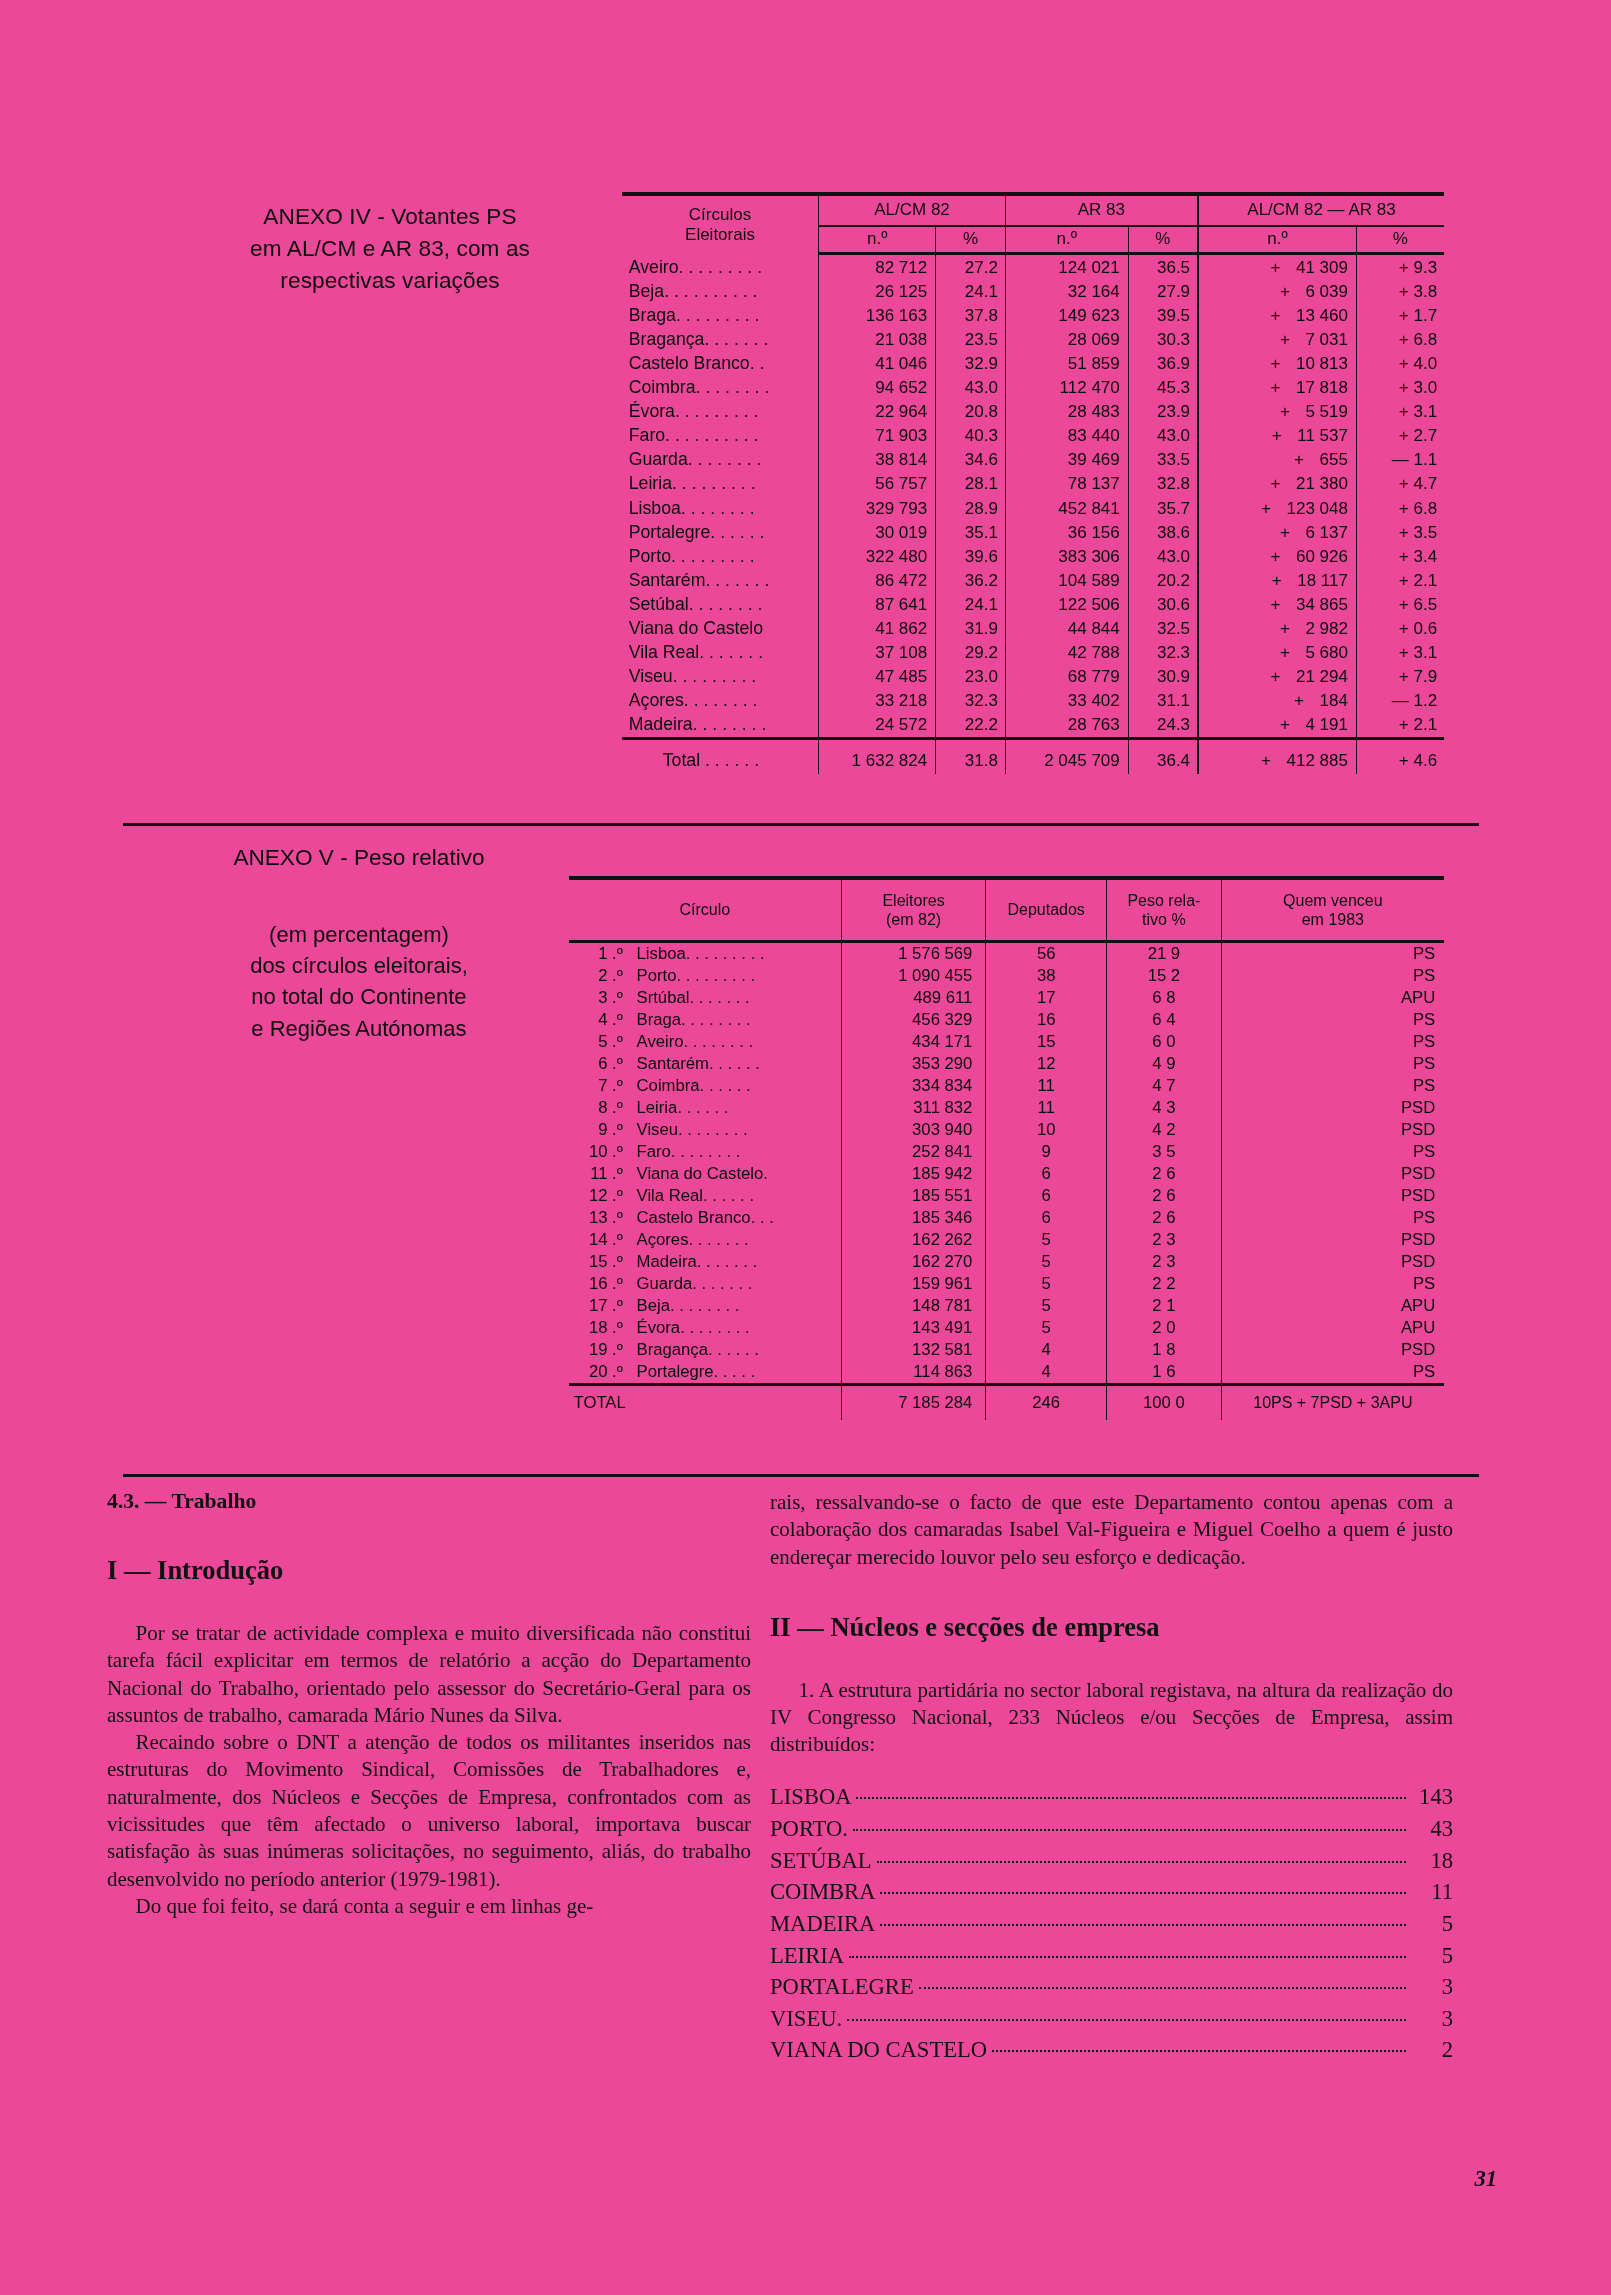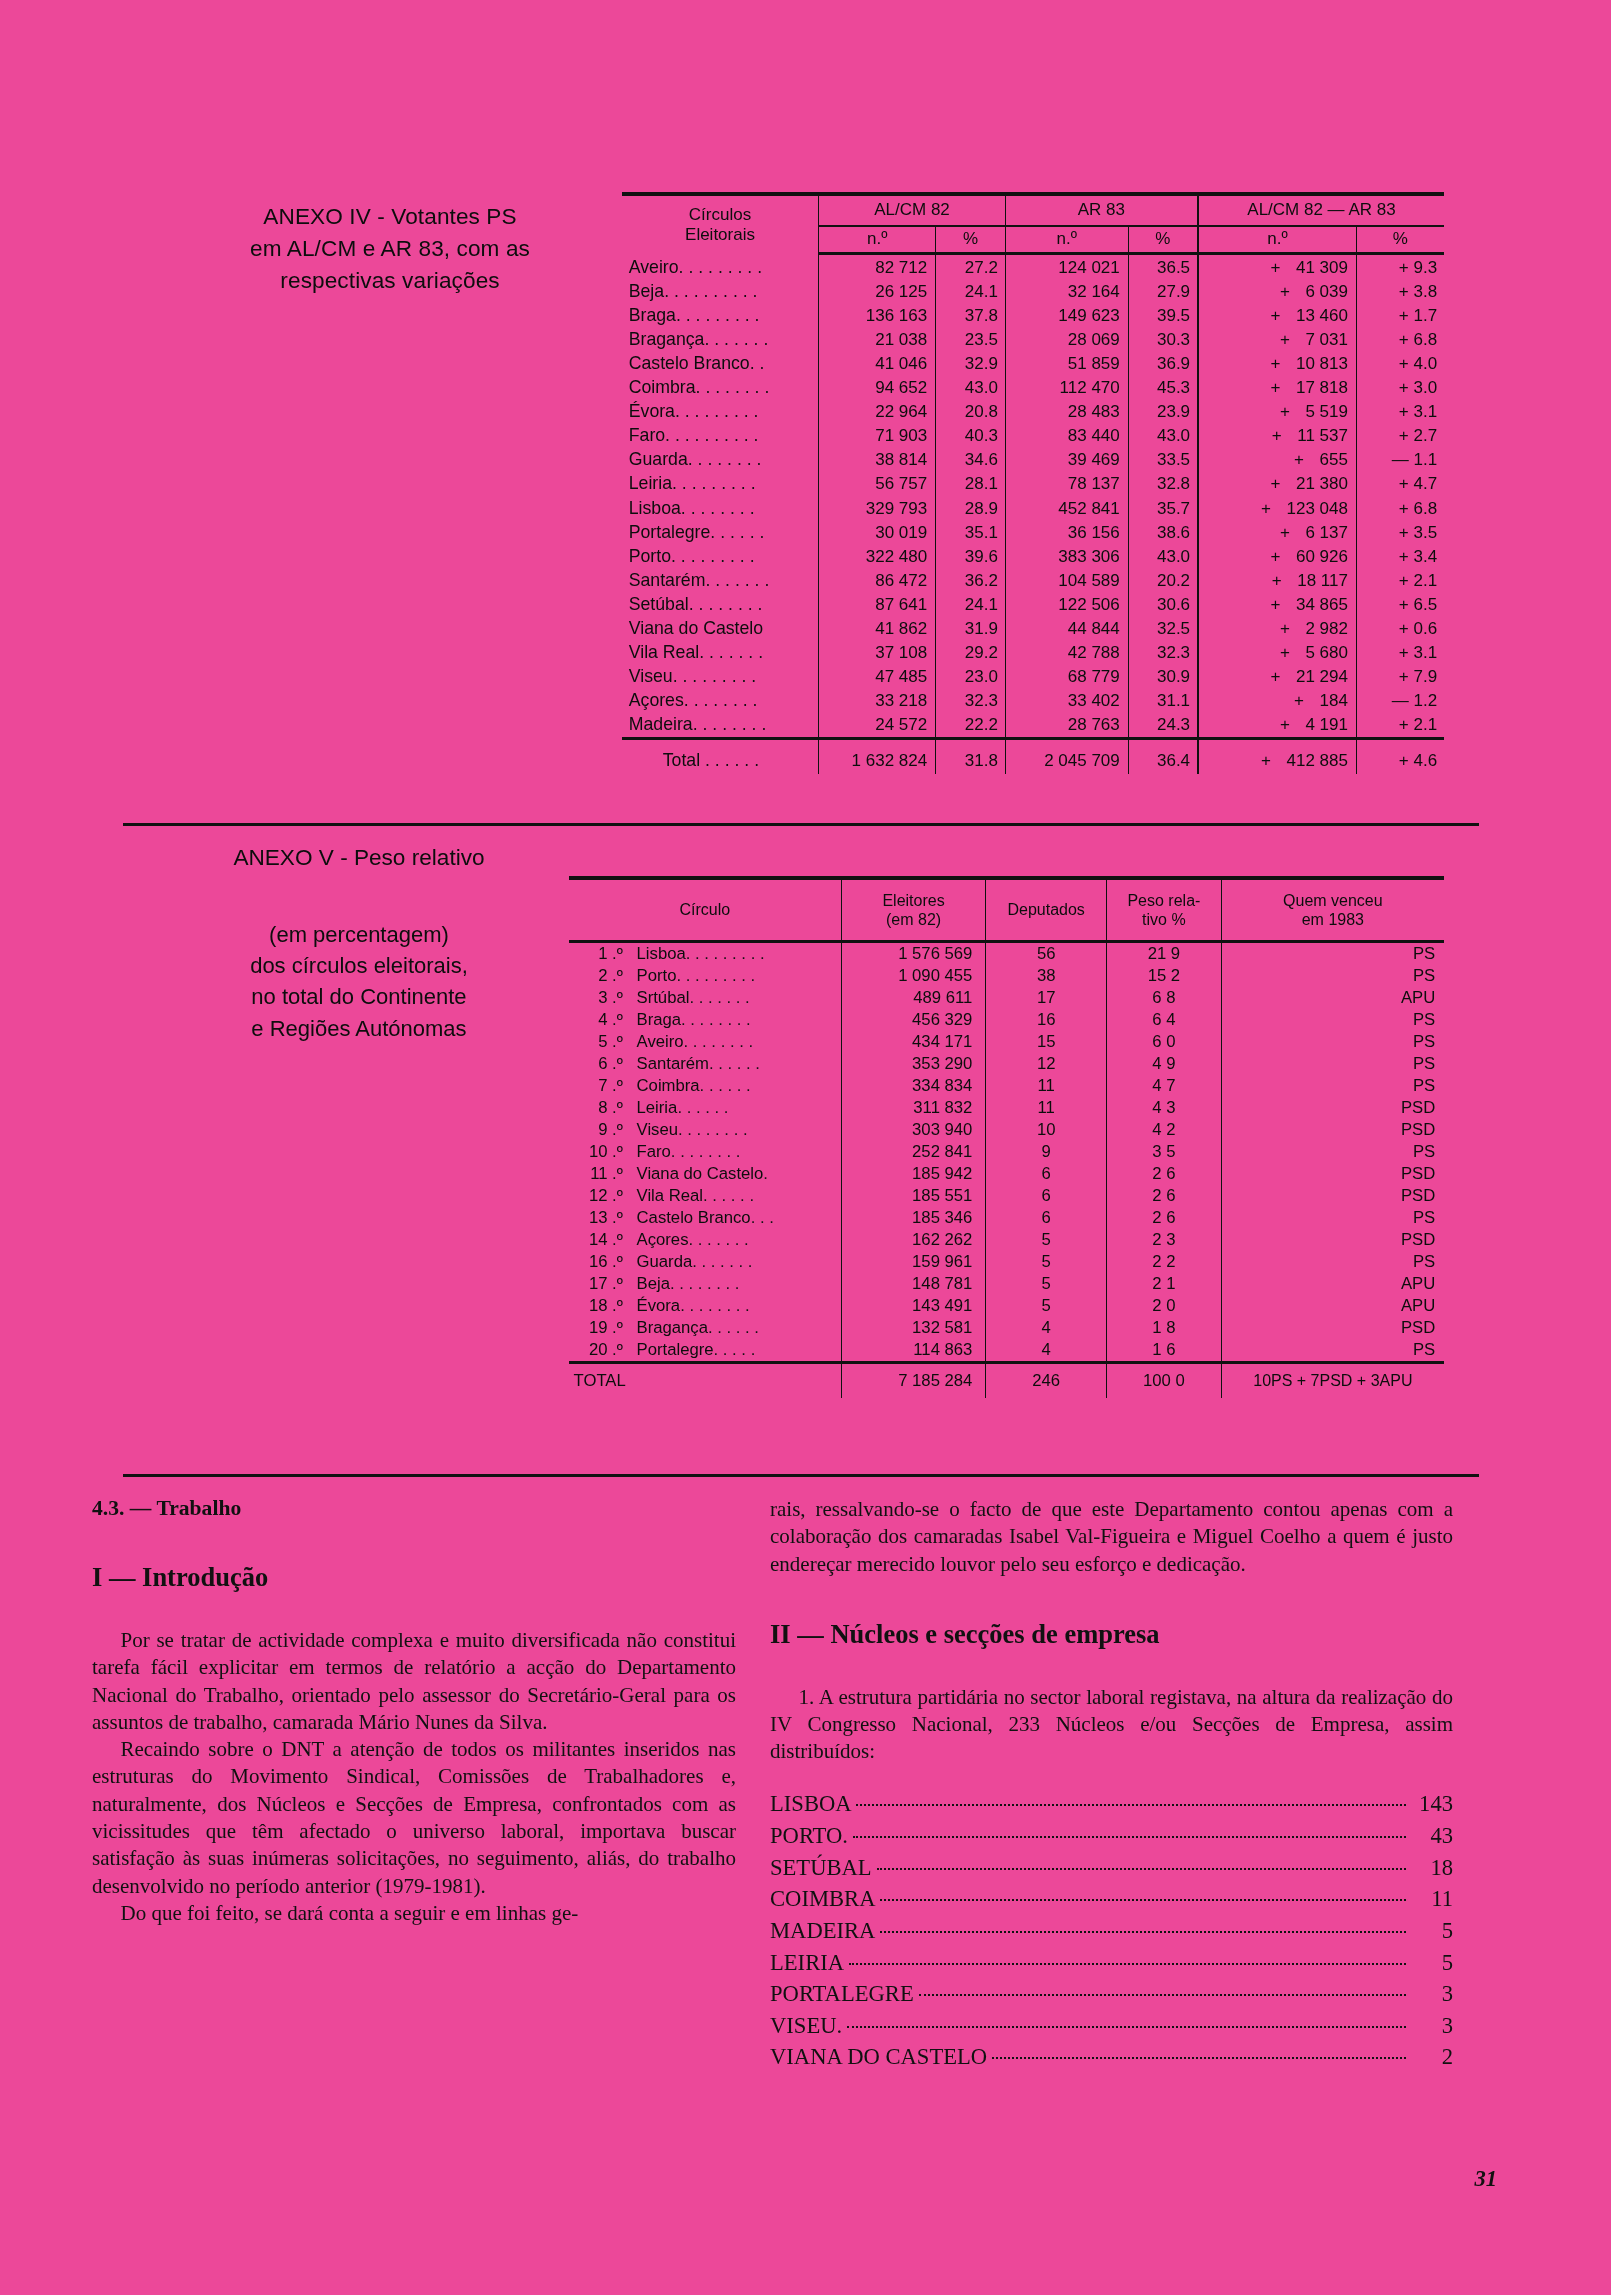--- a/index.html
+++ b/index.html
@@ -105,25 +105,24 @@
   .t5 td.elei { text-align:right; padding-right:12.8px; white-space:nowrap; }
   .t5 td.dep  { text-align:center; white-space:nowrap; }
   .t5 td.peso { text-align:center; white-space:nowrap; }
   .t5 td.win  { text-align:right; padding-right:8.8px; white-space:nowrap; }
   .t5 tr.totalrow td { height:34px; vertical-align:middle; }
   .t5 td.totlabel { padding-left:4.9px; }
 
   
   #bodytext {
     position:absolute;
-    left:92px; top:1489px;
+    left:107px; top:1489px;
     width:1410px;
     display:flex;
-    gap:34px;
-    margin-top:7px;
+    gap:19px;
   }
   .col { width:644px; }
   .col.right { width:683px; }
   h3.secnum {
     font-family:"Liberation Serif", serif;
     font-size:21.6px; font-weight:bold;
     margin:0 0 0 0;
   }
   h2.sect {
     font-family:"Liberation Serif", serif;
@@ -562,20 +561,28 @@
           </tr>
           <tr class="row">
             <td class="rank">14 .º</td>
             <td class="cname">Açores<span class="ld"> . . . . . . .</span></td>
             <td class="elei vl">162 262</td>
             <td class="dep vl">5</td>
             <td class="peso vl">2 3</td>
             <td class="win vl">PSD</td>
           </tr>
           <tr class="row">
+            <td class="rank">15 .º</td>
+            <td class="cname">Madeira<span class="ld"> . . . . . . .</span></td>
+            <td class="elei vl">162 270</td>
+            <td class="dep vl">5</td>
+            <td class="peso vl">2 3</td>
+            <td class="win vl">PSD</td>
+          </tr>
+          <tr class="row">
             <td class="rank">16 .º</td>
             <td class="cname">Guarda<span class="ld"> . . . . . . .</span></td>
             <td class="elei vl">159 961</td>
             <td class="dep vl">5</td>
             <td class="peso vl">2 2</td>
             <td class="win vl">PS</td>
           </tr>
           <tr class="row">
             <td class="rank">17 .º</td>
             <td class="cname">Beja<span class="ld"> . . . . . . . .</span></td>

